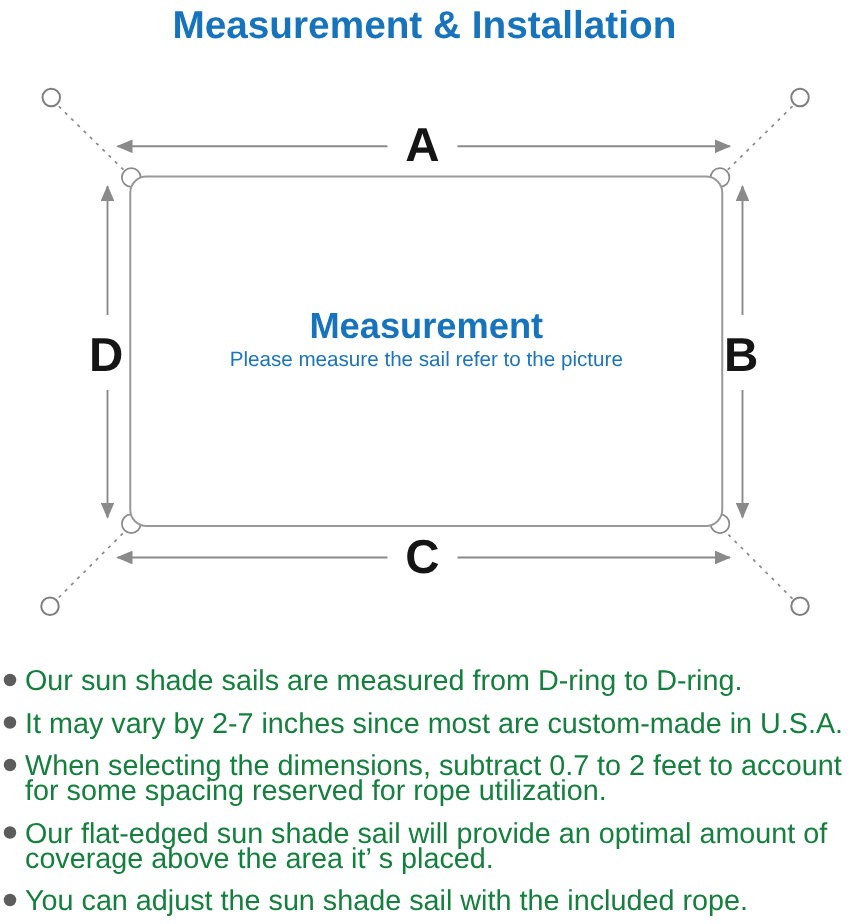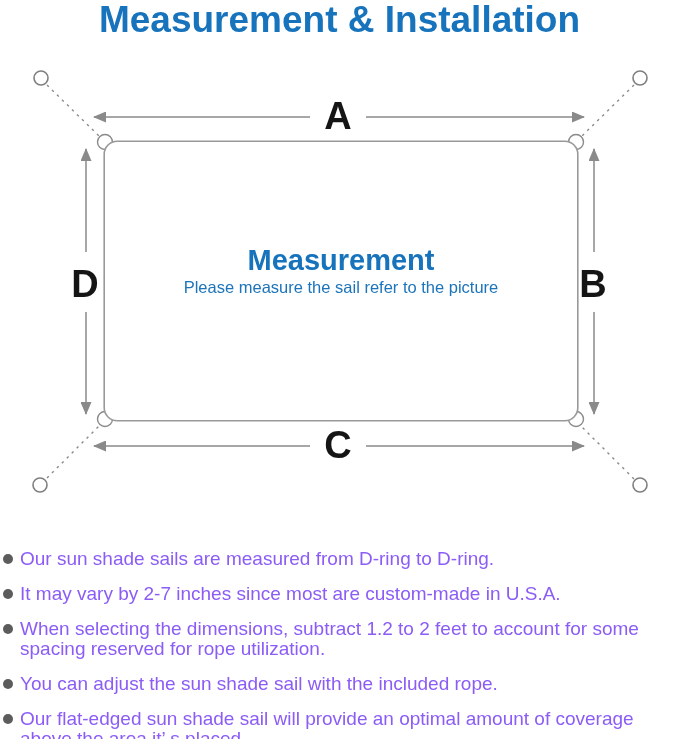--- a/index.html
+++ b/index.html
@@ -11,21 +11,21 @@
     overflow: hidden;
     font-family: "Liberation Sans", sans-serif;
   }
   .page-title {
     position: absolute;
     top: 0;
     left: 0;
     width: 100%;
     margin: 0;
     text-align: center;
-    font-size: 37px;
+    font-size: 31px;
     font-weight: 700;
     line-height: 40px;
     color: #1673bc;
     letter-spacing: 0px;
   }
   .diagram-svg {
     position: absolute;
     top: 0;
     left: 0;
   }
@@ -57,24 +57,23 @@
   .bullet-list {
     position: absolute;
     top: 534px;
     left: 3px;
     width: 672px;
   }
   .bullet-item {
     position: relative;
     padding-left: 17px;
     margin-bottom: 14px;
-    font-size: 19px;
+    font-size: 23px;
     line-height: 20px;
-    color: #8b5cf6;
-    margin-top: 15px;
+    color: #15803d;
   }
   .bullet-dot {
     position: absolute;
     left: 0;
     top: 5px;
     width: 10px;
     height: 10px;
     border-radius: 50%;
     background: #5c5c5c;
   }
@@ -135,25 +134,25 @@
     <div class="bullet-item">
       <span class="bullet-dot"></span>
       <span>Our sun shade sails are measured from D-ring to D-ring.</span>
     </div>
     <div class="bullet-item">
       <span class="bullet-dot"></span>
       <span>It may vary by 2-7 inches since most are custom-made in U.S.A.</span>
     </div>
     <div class="bullet-item">
       <span class="bullet-dot"></span>
-      <span>When selecting the dimensions, subtract 1.2 to 2 feet to account for some spacing reserved for rope utilization.</span>
+      <span>When selecting the dimensions, subtract 0.7 to 2 feet to account for some spacing reserved for rope utilization.</span>
+    </div>
+    <div class="bullet-item">
+      <span class="bullet-dot"></span>
+      <span>Our flat-edged sun shade sail will provide an optimal amount of coverage above the area it’ s placed.</span>
     </div>
     <div class="bullet-item">
       <span class="bullet-dot"></span>
       <span>You can adjust the sun shade sail with the included rope.</span>
-    </div>
-    <div class="bullet-item">
-      <span class="bullet-dot"></span>
-      <span>Our flat-edged sun shade sail will provide an optimal amount of coverage above the area it’ s placed.</span>
     </div>
   </div>
 
 </div>
 
 </body></html>

